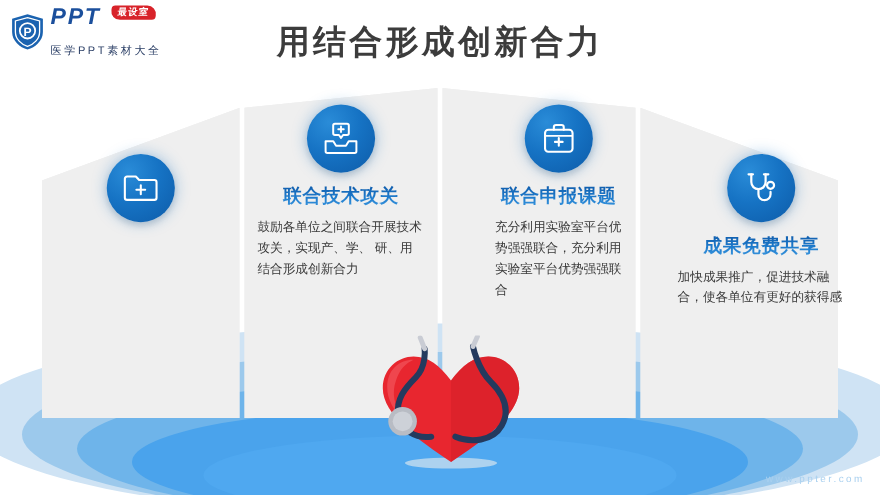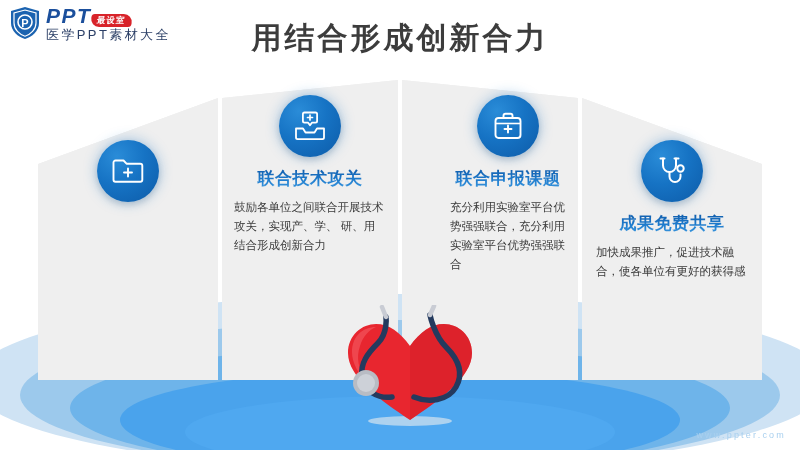--- a/index.html
+++ b/index.html
@@ -12,32 +12,32 @@
 
   
   .logo-wrap{
     position:absolute; left:10px; top:5px;
     display:flex; align-items:center; gap:6px;
     z-index:40;
   }
   .shield{ position:relative; width:30px; height:34px; flex:none; }
   .shield svg{ display:block; }
   .logo-text{ display:flex; flex-direction:column; justify-content:center; line-height:1; }
-  .logo-row1{ display:flex; align-items:flex-end; gap:0; }
+  .logo-row1{ display:flex; align-items:flex-start; gap:10px; }
   .logo-ppt{
     font-size:21px; font-weight:bold; font-style:italic;
     color:#1b4f9c; letter-spacing:1.5px;
   }
   .logo-badge{
     background:#d8232a; color:#fff; font-size:8.5px; font-weight:bold;
     padding:2px 6px; border-radius:3px 9px 3px 9px; letter-spacing:1px;
     transform:skewX(-8deg);
   }
   .logo-sub{
-    margin-top:2px; font-size:13px; color:#2b3f66; letter-spacing:2.4px;
+    margin-top:16px; font-size:10px; color:#2b3f66; letter-spacing:2.4px;
   }
 
   
   .page-title{
     position:absolute; top:18px; left:0; width:100%;
     text-align:center; font-size:30px; font-weight:bold;
     color:#3c3c3c; letter-spacing:3px; z-index:30;
   }
 
   
@@ -69,21 +69,21 @@
        clip-path: polygon(0% 6%, 100% 28%, 100% 100%, 0% 100%); }
 
   
   .card{
     position:absolute; z-index:12; width:176px;
     text-align:center;
   }
   .c1{ left:40px;  top:140px; }
   .c2{ left:222px; top:95px;  }
   .c3{ left:402px; top:95px;padding-left:36px;  }
-  .c4{ left:584px; top:140px; }
+  .c4{ left:604px; top:140px; }
 
   .icon-circle{
     width:62px; height:62px; border-radius:50%;
     margin:0 auto 10px auto;
     background:radial-gradient(circle at 32% 26%, #2a8cd8 0%, #1673c4 45%, #0d5ba8 100%);
     box-shadow:0 0 14px rgba(30,120,200,0.40), 0 3px 6px rgba(0,0,0,0.12);
     display:flex; align-items:center; justify-content:center;
   }
   .icon-circle svg{ display:block; }
 

